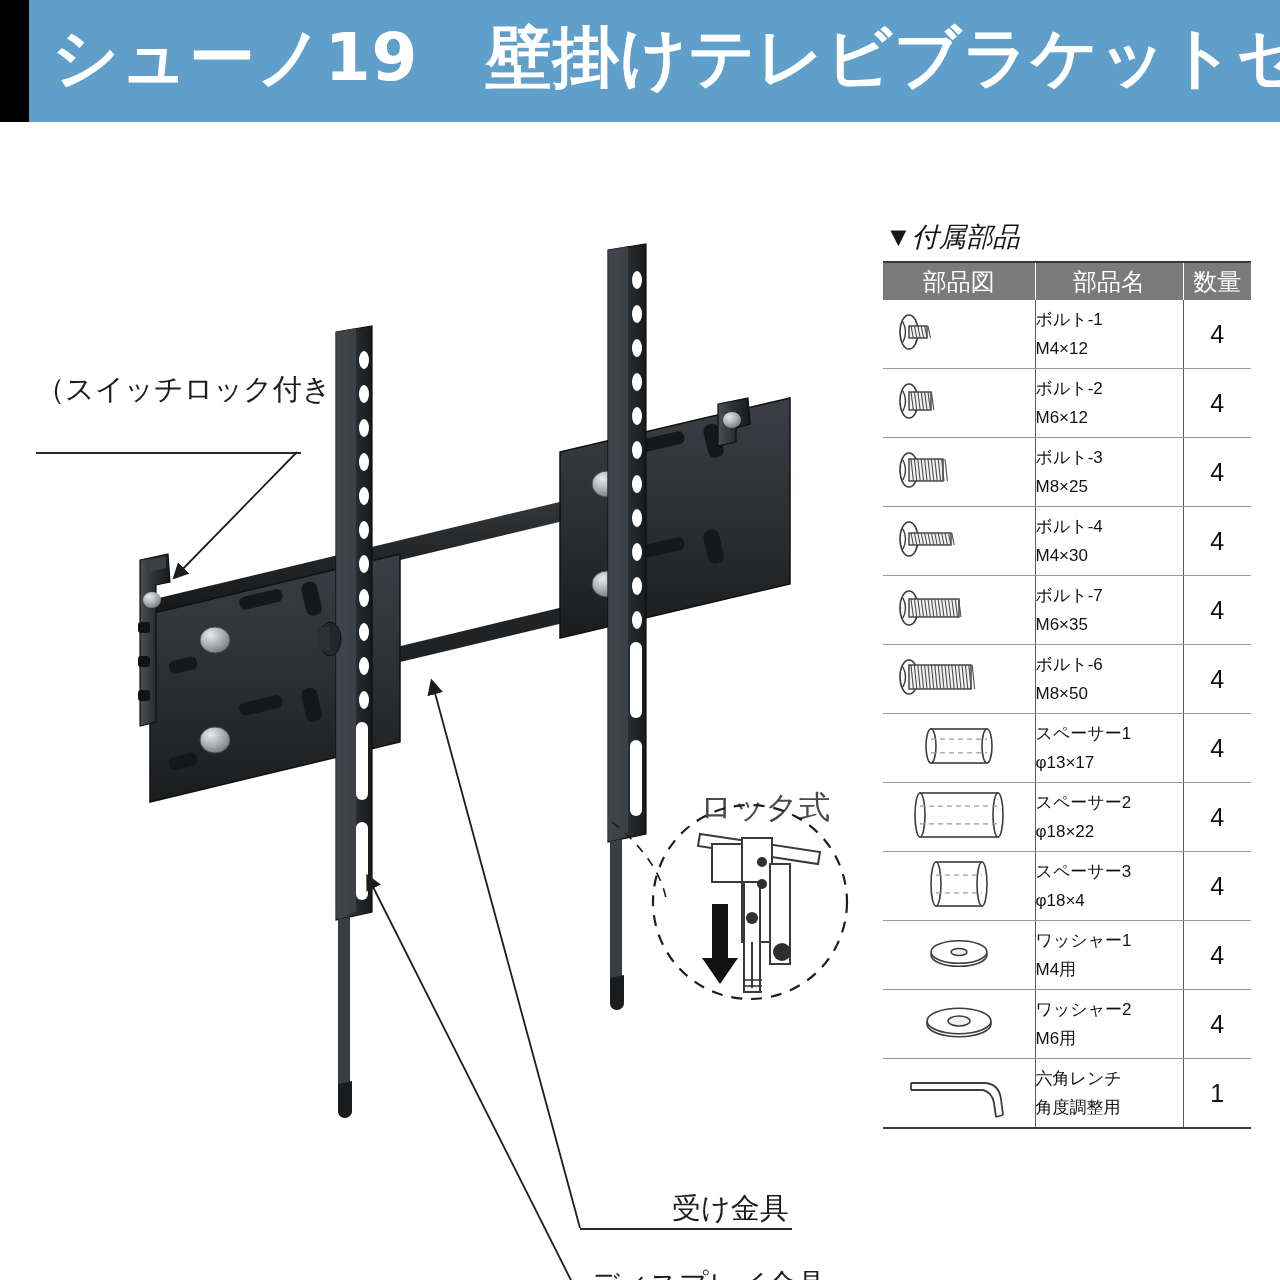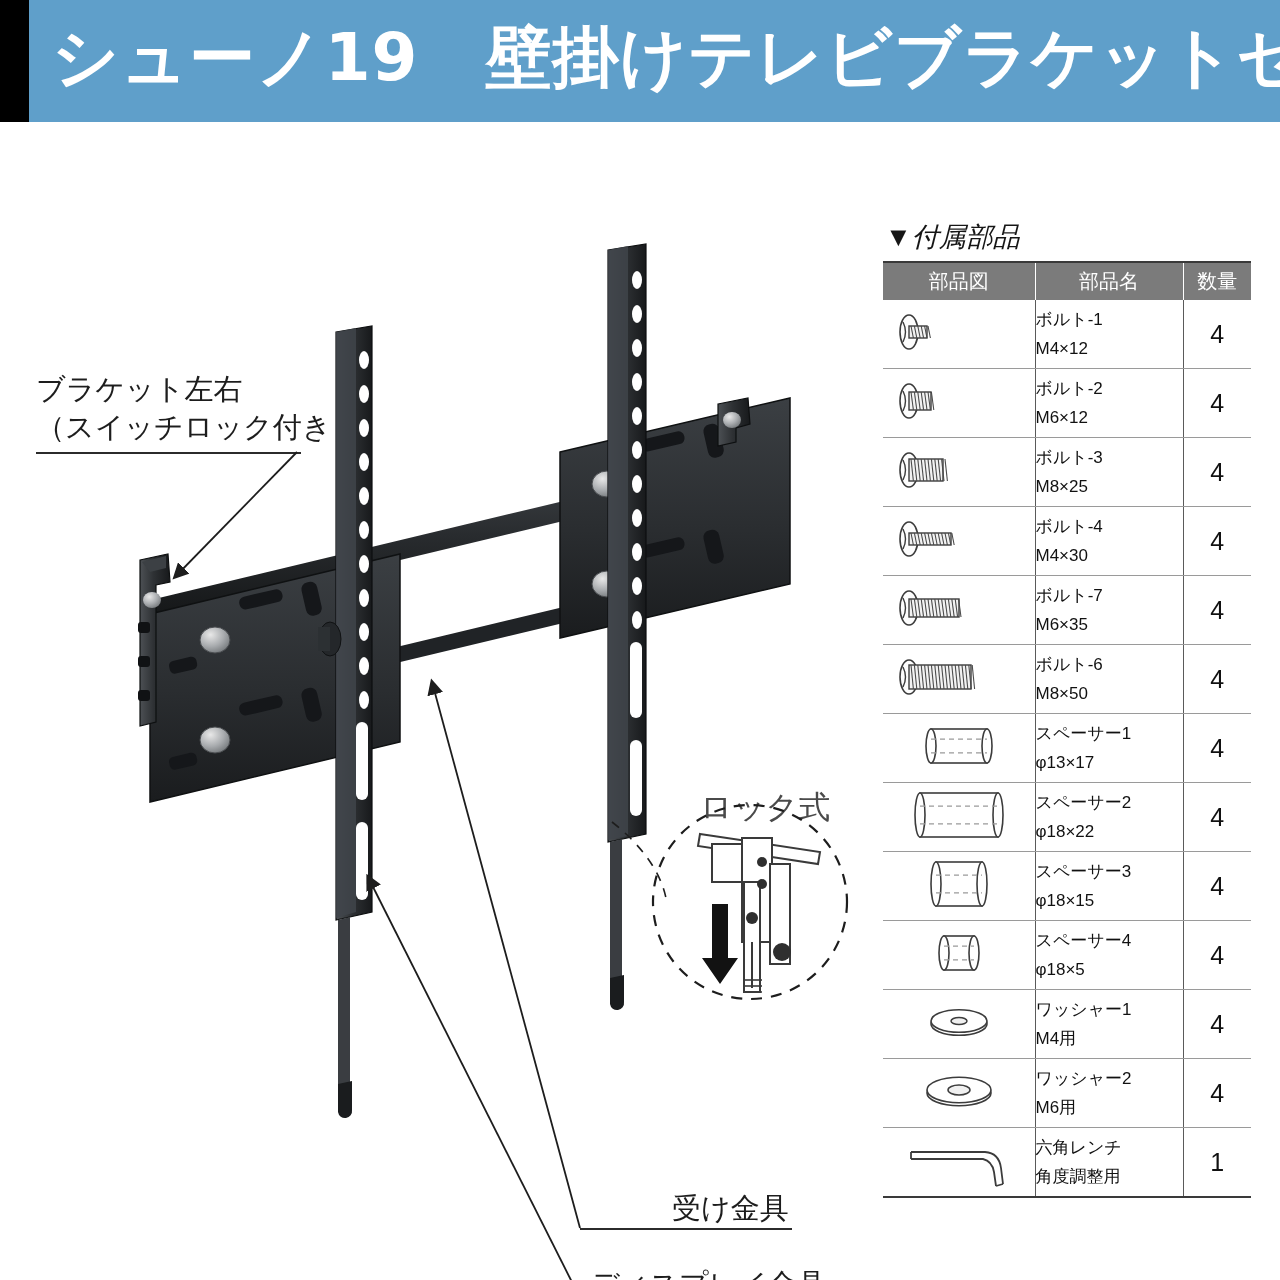--- a/index.html
+++ b/index.html
@@ -50,21 +50,21 @@
     font-style:italic;
   }
   table.parts{
     border-collapse:collapse;width:368px;table-layout:fixed;
     border-top:2px solid #3a3a3a;border-bottom:2px solid #3a3a3a;
   }
   table.parts col.c1{width:152px;}
   table.parts col.c2{width:148px;}
   table.parts col.c3{width:68px;}
   table.parts thead th{
-    background:#7b7b7b;color:#ffffff;font-size:20px;font-weight:normal;
+    background:#7b7b7b;color:#ffffff;font-size:24px;font-weight:normal;
     height:37px;padding:0;text-align:center;border-right:1px solid #ffffff;
   }
   table.parts thead th:last-child{border-right:none;}
   table.parts tbody td{
     border-bottom:1px solid #9a9a9a;border-right:1px solid #5a5a5a;
     padding:0;vertical-align:middle;
   }
   table.parts tbody tr:last-child td{border-bottom:none;}
   table.parts tbody td:last-child{border-right:none;}
   td.fig{text-align:center;height:64px;}
@@ -81,21 +81,20 @@
 <div class="page">
 
   <div class="banner">
     <div class="banner-leftbar"></div>
     <div class="banner-title">シューノ19　壁掛けテレビブラケットセット</div>
   </div>
 
   <div class="illus">
 
     <div class="anno anno-left">
-      <div>ブラケット左右</div>
       <div>（スイッチロック付き）</div>
     </div>
     <div class="uline" style="left:36px;top:330px;width:265px;"></div>
 
     <div class="anno anno-lock">ロック式</div>
 
     <div class="anno anno-uke">受け金具</div>
     <div class="uline" style="left:580px;top:1106px;width:212px;"></div>
 
     <div class="anno anno-disp">ディスプレイ金具</div>
@@ -452,35 +451,21 @@
             <td class="fig">
        <span class="figbox"><svg width="140" height="64" viewBox="0 0 140 64">
       <rect x="47" y="10" width="46" height="44" fill="#ffffff" stroke="#3c3c3c" stroke-width="1.6"></rect>
       <ellipse cx="47" cy="32" rx="5" ry="22" fill="#ffffff" stroke="#3c3c3c" stroke-width="1.6"></ellipse>
       <ellipse cx="93" cy="32" rx="5" ry="22" fill="#ffffff" stroke="#3c3c3c" stroke-width="1.6"></ellipse>
       <line x1="47" y1="23.2" x2="93" y2="23.2" stroke="#9a9a9a" stroke-width="1.2" stroke-dasharray="5 4"></line>
       <line x1="47" y1="40.8" x2="93" y2="40.8" stroke="#9a9a9a" stroke-width="1.2" stroke-dasharray="5 4"></line>
       </svg></span>
      </td>
      <td class="nm">スペーサー3
-φ18×15</td>
-     <td class="qty">4</td>
-          </tr>
-          <tr>
-            <td class="fig">
-       <span class="figbox"><svg width="140" height="64" viewBox="0 0 140 64">
-      <rect x="55" y="15" width="30" height="34" fill="#ffffff" stroke="#3c3c3c" stroke-width="1.6"></rect>
-      <ellipse cx="55" cy="32" rx="5" ry="17" fill="#ffffff" stroke="#3c3c3c" stroke-width="1.6"></ellipse>
-      <ellipse cx="85" cy="32" rx="5" ry="17" fill="#ffffff" stroke="#3c3c3c" stroke-width="1.6"></ellipse>
-      <line x1="55" y1="25.2" x2="85" y2="25.2" stroke="#9a9a9a" stroke-width="1.2" stroke-dasharray="5 4"></line>
-      <line x1="55" y1="38.8" x2="85" y2="38.8" stroke="#9a9a9a" stroke-width="1.2" stroke-dasharray="5 4"></line>
-      </svg></span>
-     </td>
-     <td class="nm">スペーサー4
-φ18×5</td>
+φ18×4</td>
      <td class="qty">4</td>
           </tr>
           <tr>
             <td class="fig">
        <span class="figbox"><svg width="140" height="64" viewBox="0 0 140 64">
       <ellipse cx="70" cy="34" rx="28" ry="11.200000000000001" fill="#ffffff" stroke="#3c3c3c" stroke-width="1.6"></ellipse>
       <ellipse cx="70" cy="31" rx="28" ry="11.200000000000001" fill="#ffffff" stroke="#3c3c3c" stroke-width="1.6"></ellipse>
       <ellipse cx="70" cy="31" rx="8" ry="3.6" fill="#f0f0f0" stroke="#3c3c3c" stroke-width="1.5"></ellipse>
       </svg></span>
      </td>

